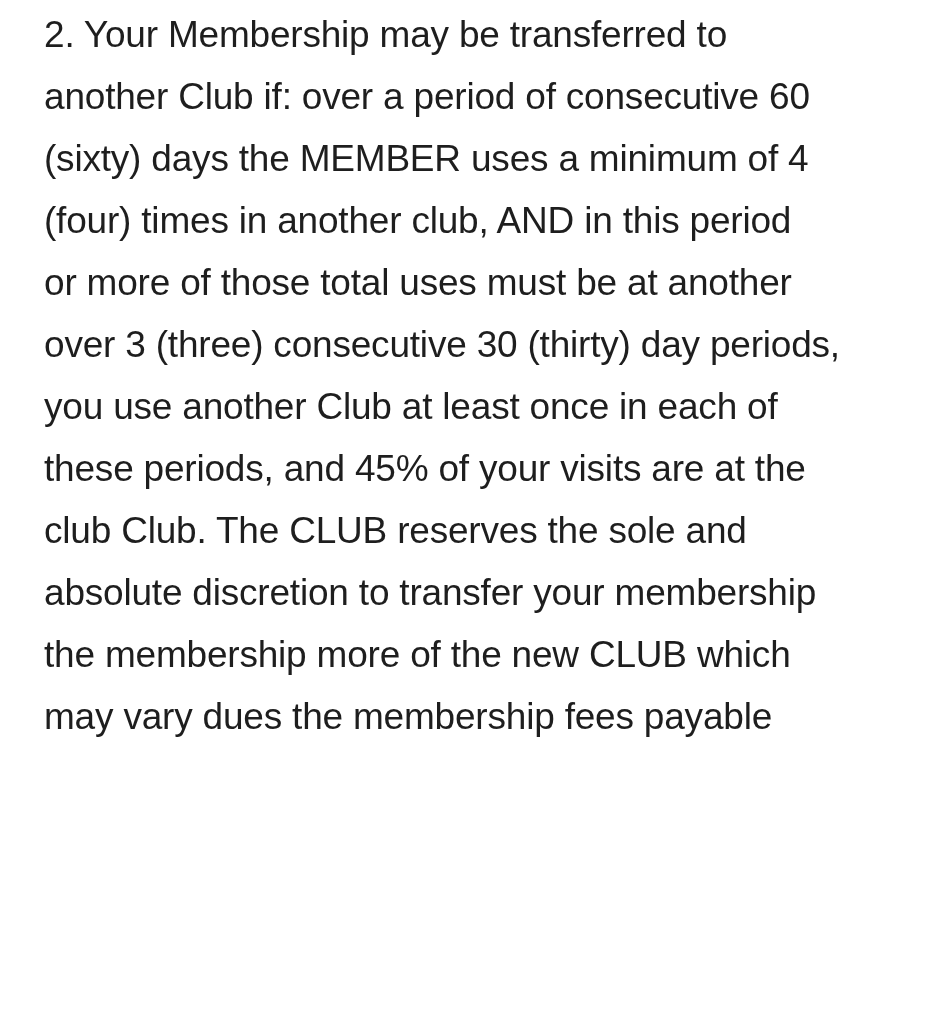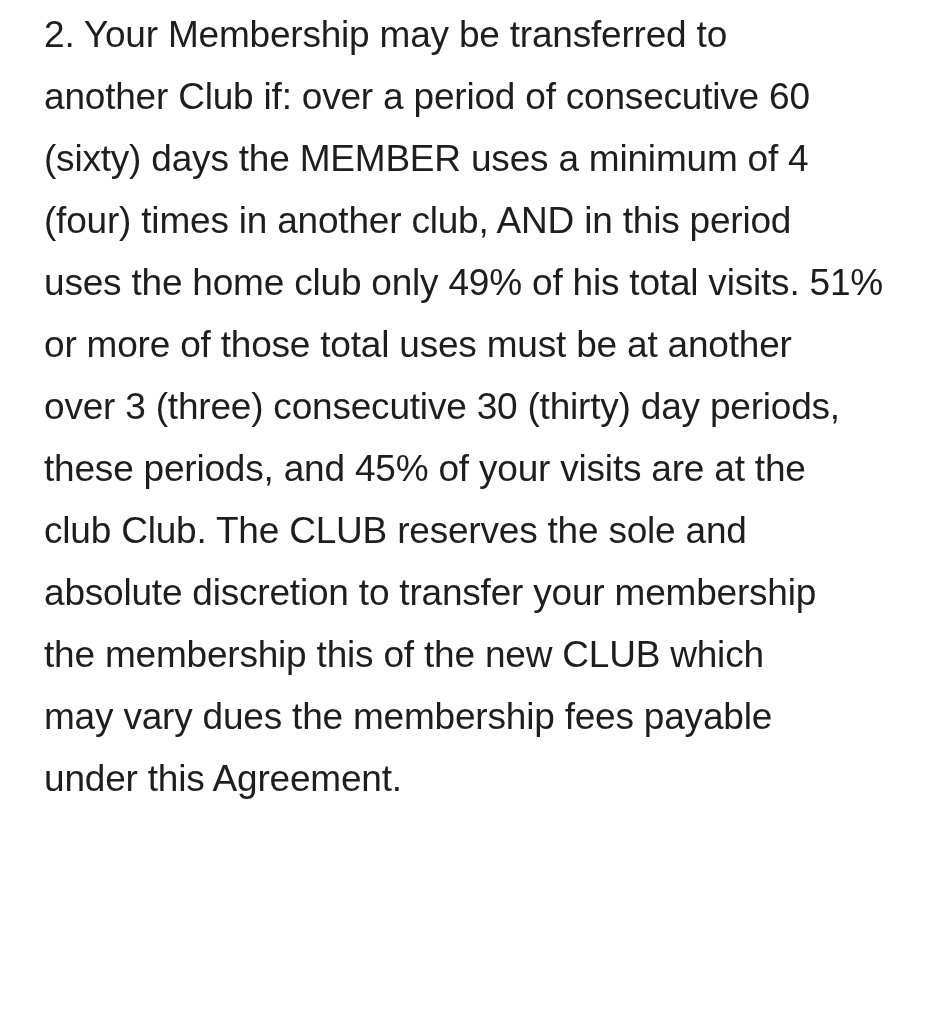--- a/index.html
+++ b/index.html
@@ -34,23 +34,22 @@
 </style>
 </head>
 <body>
 
 <div class="doc-page">
   <div class="terms-paragraph">
     <div class="text-line">2. Your Membership may be transferred to</div>
     <div class="text-line">another Club if: over a period of consecutive 60</div>
     <div class="text-line">(sixty) days the MEMBER uses a minimum of 4</div>
     <div class="text-line">(four) times in another club, AND in this period</div>
-    <div class="text-line">uses the home club only 49% of his total visits. 51%</div>
     <div class="text-line">or more of those total uses must be at another</div>
     <div class="text-line">over 3 (three) consecutive 30 (thirty) day periods,</div>
+    <div class="text-line">you use another Club at least once in each of</div>
     <div class="text-line">these periods, and 45% of your visits are at the</div>
     <div class="text-line">club Club. The CLUB reserves the sole and</div>
     <div class="text-line">absolute discretion to transfer your membership</div>
-    <div class="text-line">the membership this of the new CLUB which</div>
+    <div class="text-line">the membership more of the new CLUB which</div>
     <div class="text-line">may vary dues the membership fees payable</div>
-    <div class="text-line">under this Agreement.</div>
   </div>
 </div>
 
 </body></html>

